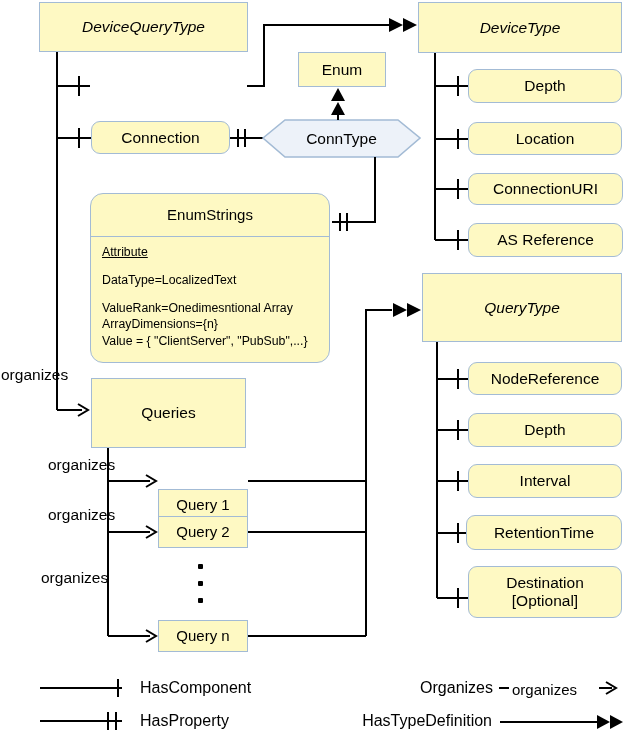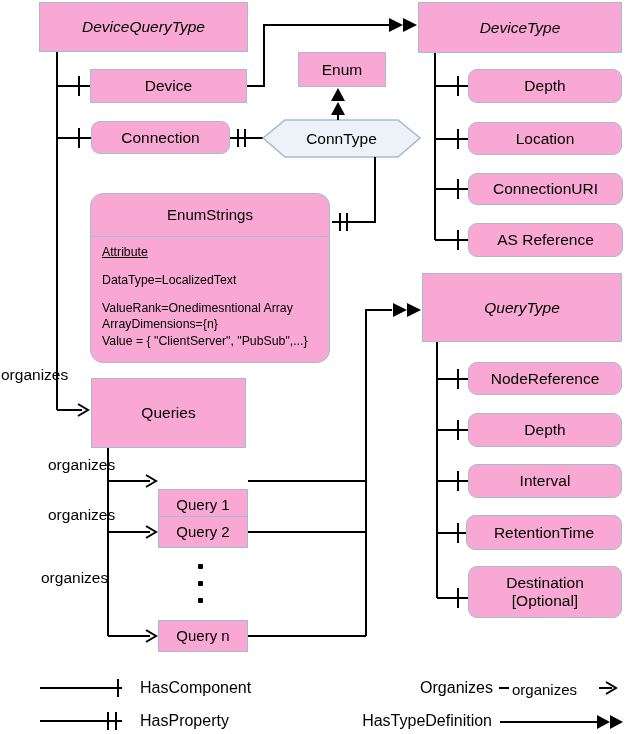--- a/index.html
+++ b/index.html
@@ -3,21 +3,21 @@
 <meta charset="utf-8">
 <style>
   html,body { margin:0; padding:0; background:#fff; }
   .canvas {
     position:relative; width:626px; height:734px; background:#ffffff;
     font-family:"Liberation Sans", sans-serif; color:#000; overflow:hidden;
   }
   svg.wires { position:absolute; left:0; top:0; width:626px; height:734px; }
   .node {
     position:absolute; box-sizing:border-box;
-    background:#f9a8d4; border:1.5px solid #a3bbd5;
+    background:#fef9c3; border:1.5px solid #a3bbd5;
     display:flex; align-items:center; justify-content:center;
     text-align:center; font-size:15.5px; line-height:1.15;
   }
   .it { font-style:italic; }
   .rd { border-radius:9px; }
   .rd-lg { border-radius:13px; }
 
   
   .enumstrings { flex-direction:column; align-items:stretch; justify-content:flex-start; padding:0; }
   .es-title { height:42px; flex:0 0 auto; display:flex; align-items:center; justify-content:center;
@@ -145,21 +145,20 @@
     </g>
     <g>
       <path d="M 500 722 H 597" stroke="#000" stroke-width="2"></path>
       <polygon points="623,722 610,715 610,729" fill="#000"></polygon>
       <polygon points="610,722 597,715 597,729" fill="#000"></polygon>
     </g>
   </svg>
 
   <div class="node it" style="left:39px; top:2px; width:209px; height:50px;">DeviceQueryType</div>
 
-  <div class="node" style="left:90px; top:69px; width:157px; height:34px;">Device</div>
 
   <div class="node rd" style="left:91px; top:121px; width:139px; height:33px;">Connection</div>
 
   <div class="label" style="left:263px; top:120px; width:157px; height:37px; display:flex; align-items:center; justify-content:center;text-align:center;">ConnType</div>
 
   <div class="node" style="left:298px; top:52px; width:88px; height:35px;">Enum</div>
 
   <div class="node it" style="left:418px; top:2px; width:204px; height:51px;">DeviceType</div>
 
   <div class="node rd" style="left:468px; top:69px; width:154px; height:34px;">Depth</div>

